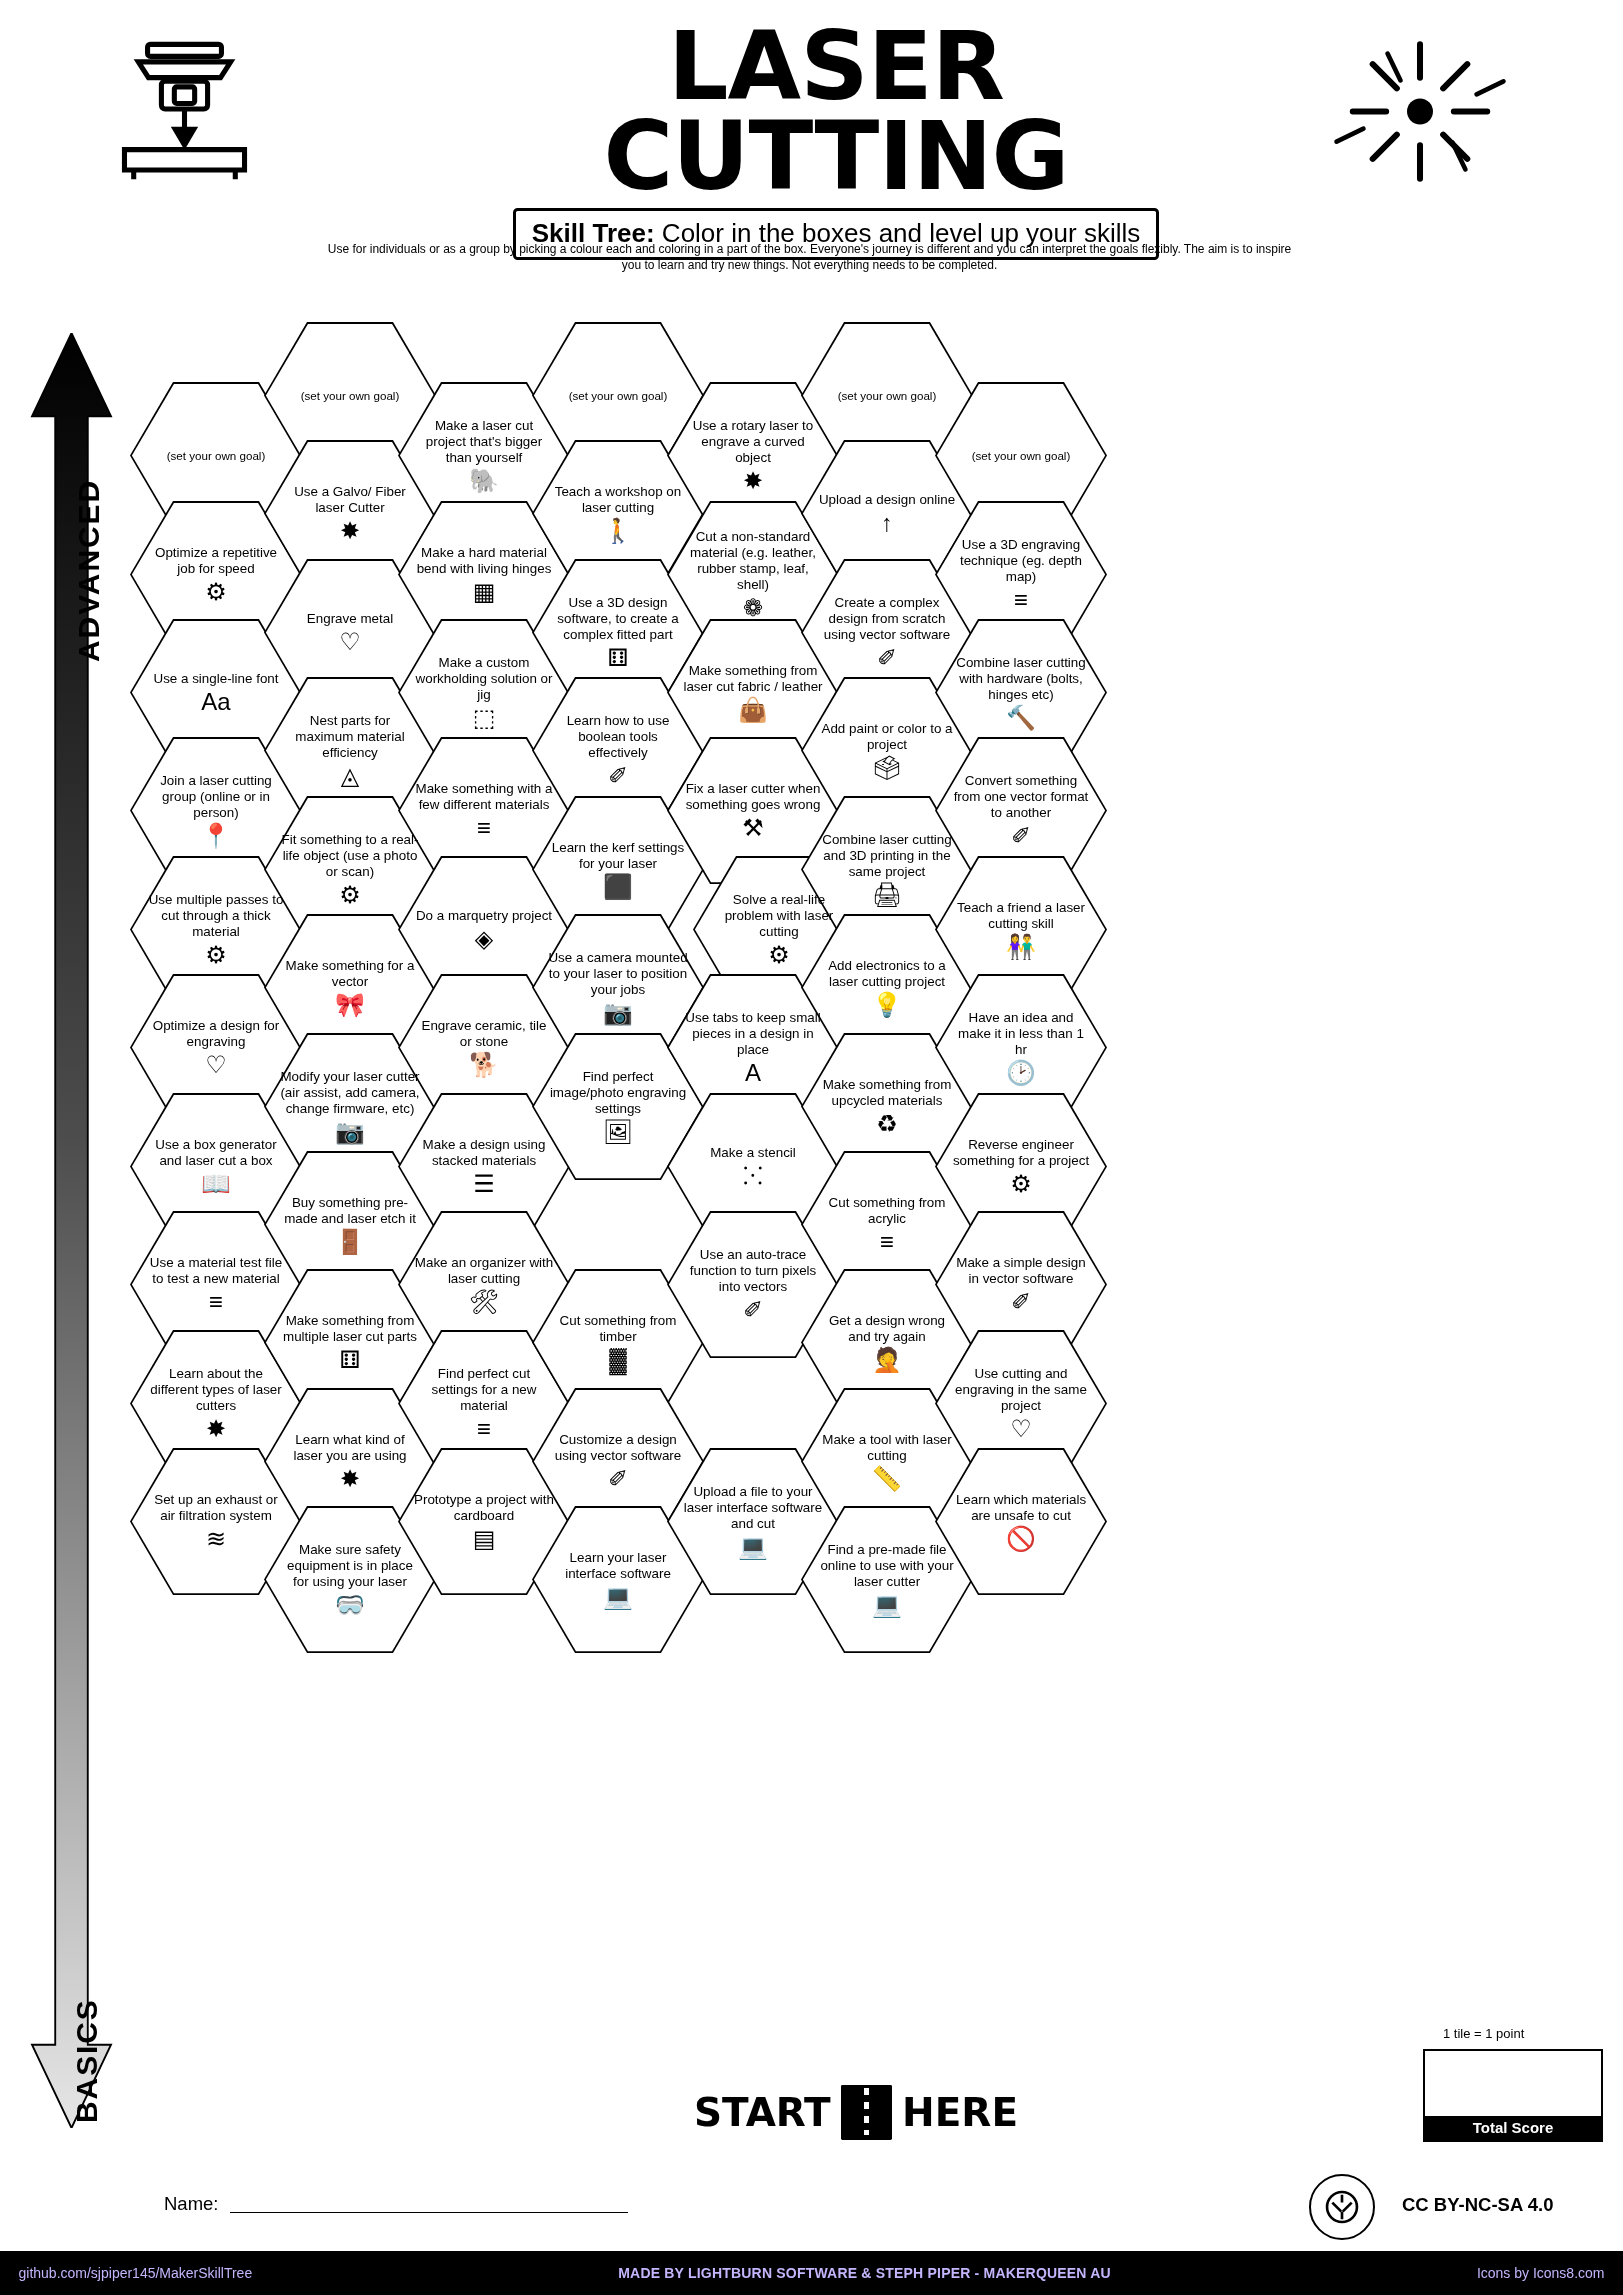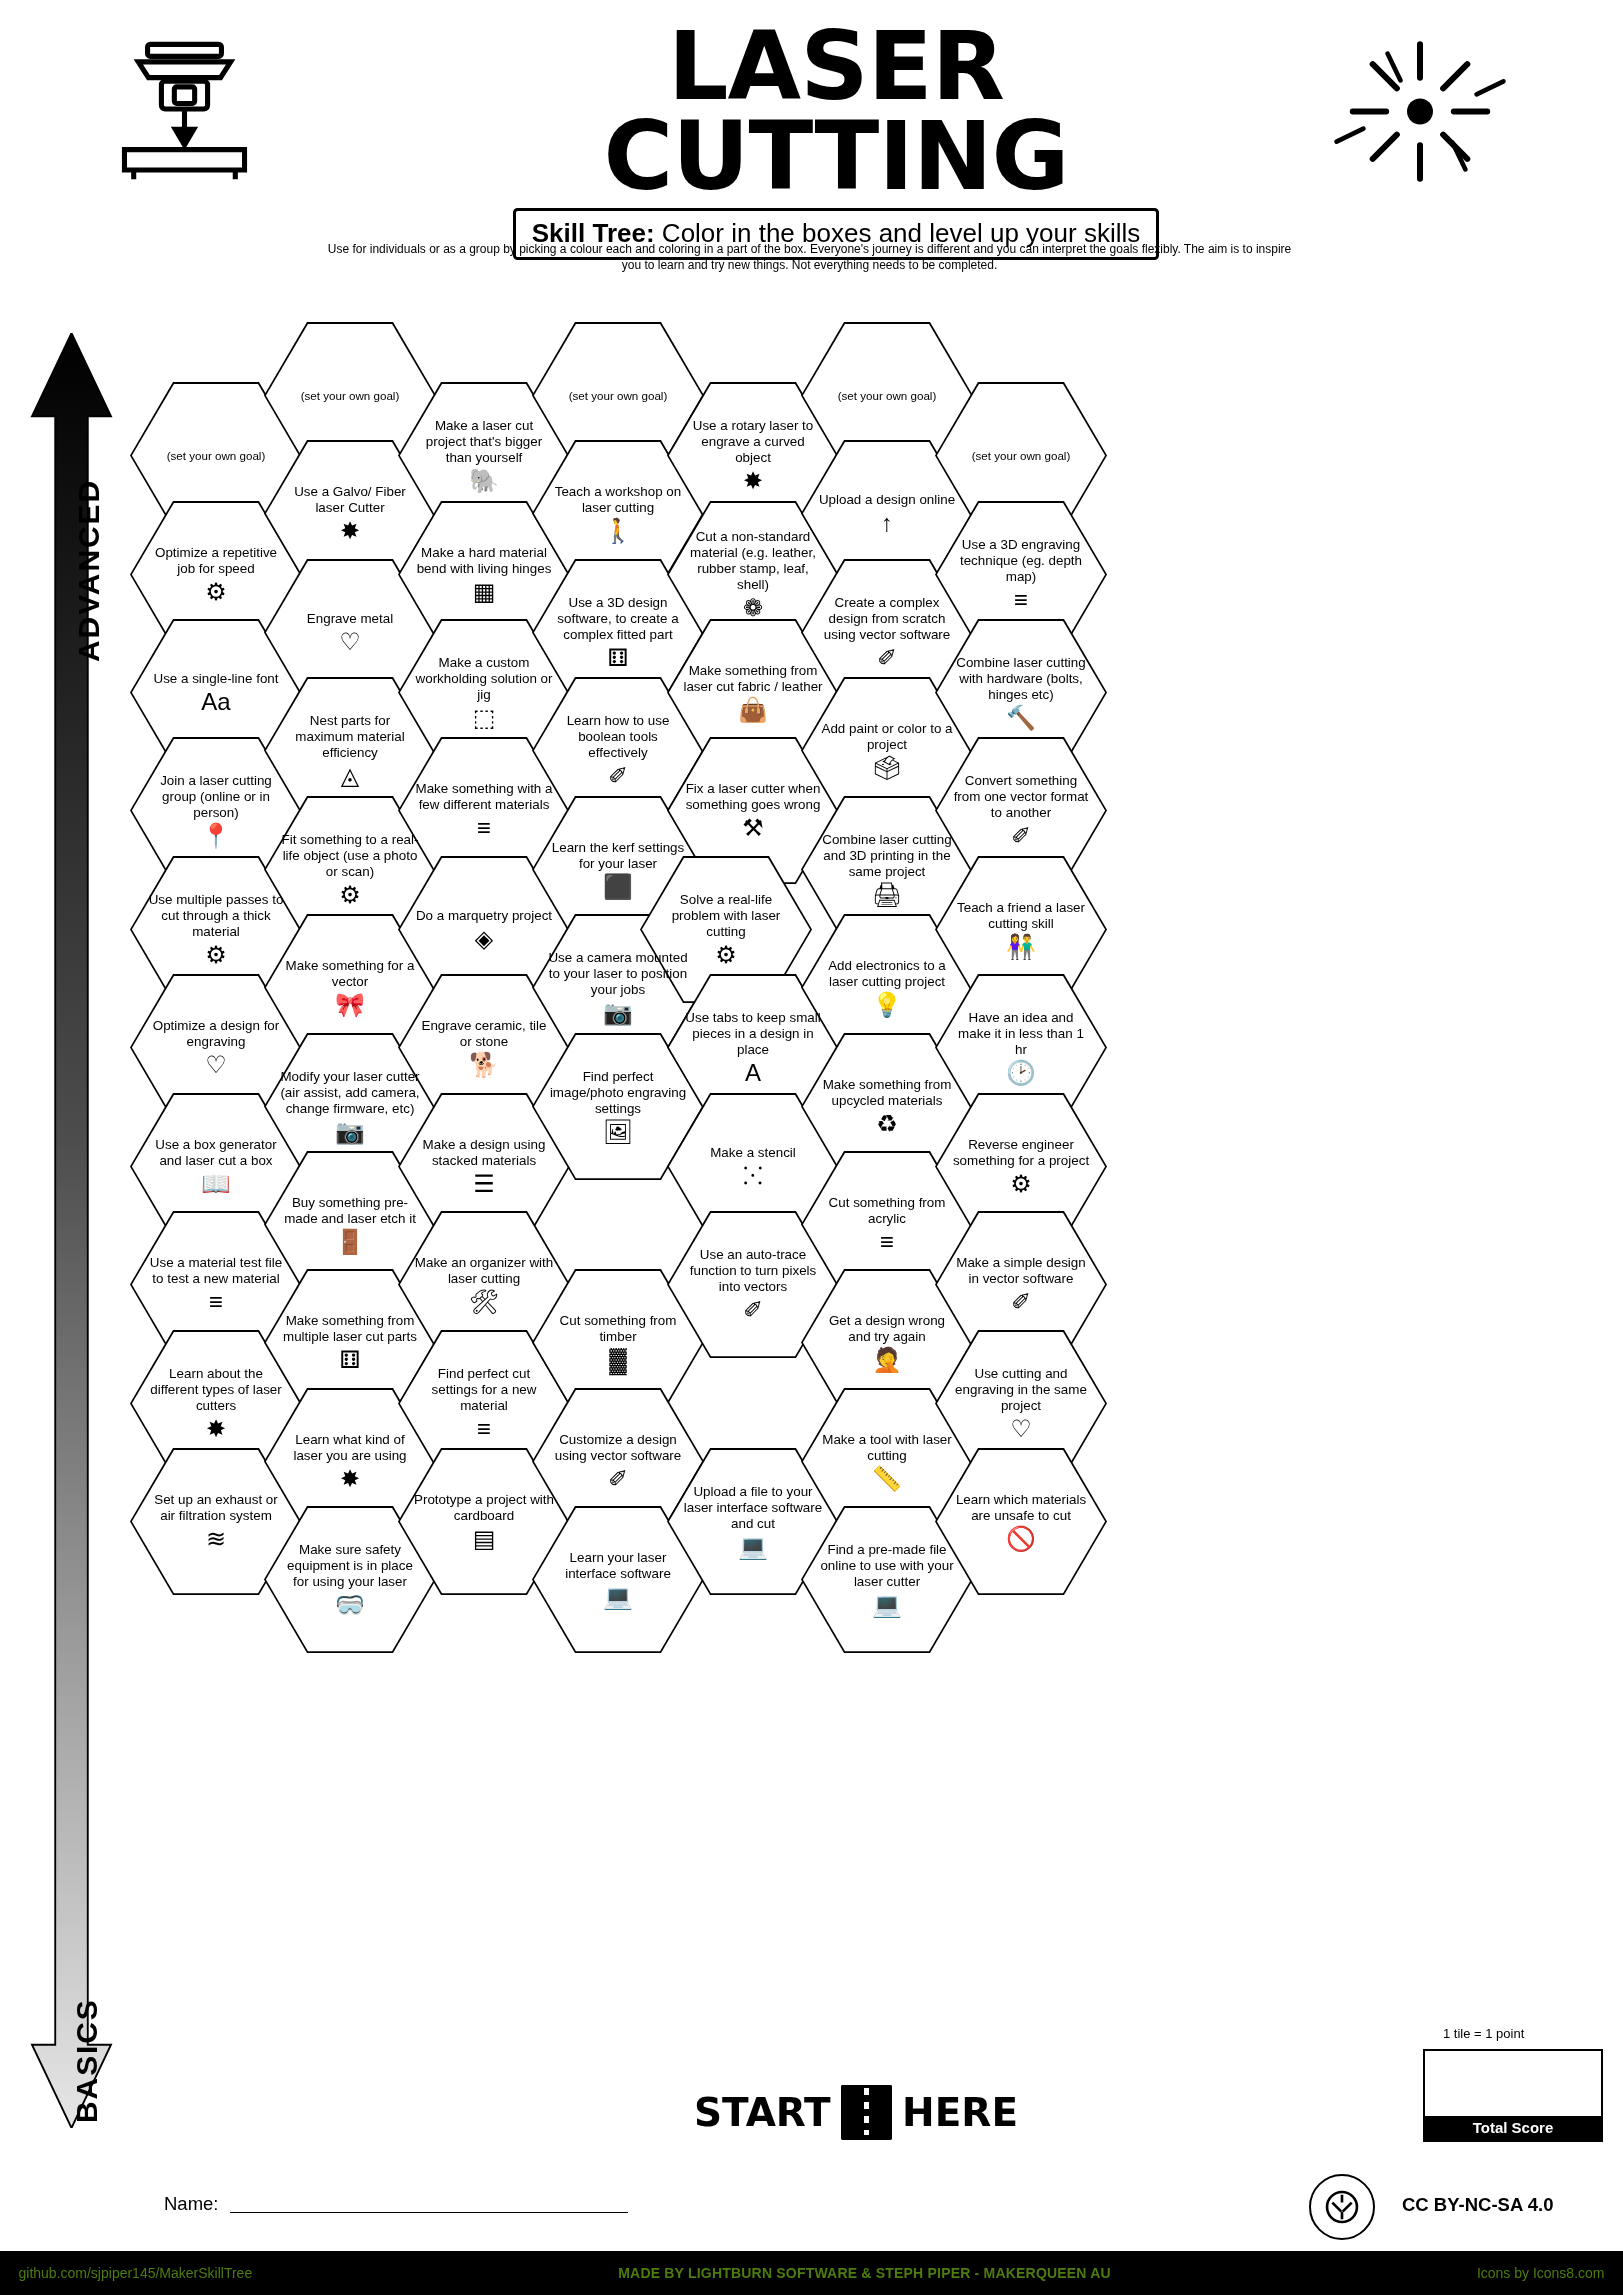--- a/index.html
+++ b/index.html
@@ -87,21 +87,21 @@
   }
   .tile-point{position:absolute;left:1443px;top:2026px;font-size:13px;}
   .name-line{position:absolute;left:164px;top:2193px;font-size:18.5px;}
   .name-line .rule{display:inline-block;width:398px;border-bottom:1.9px solid #000;
     margin-left:6.5px;vertical-align:-2.8px;}
   .cc{position:absolute;left:1402px;top:2194px;font-size:18.5px;font-weight:bold;}
   .cc-badge{position:absolute;left:1309px;top:2174px;width:62px;height:62px;
     border:2.3px solid #000;border-radius:50%;display:flex;align-items:center;
     justify-content:center;font-size:28px;}
   .footer{
-    position:absolute;left:0;bottom:0;width:100%;height:44px;background:#000;color:#4d7c0f;
+    position:absolute;left:0;bottom:0;width:100%;height:44px;background:#000;color:#c4b5fd;
     display:flex;align-items:center;justify-content:space-between;
     padding:0 18.5px;box-sizing:border-box;font-size:14px;
   }
   .footer .mid{font-weight:bold;font-size:14px;letter-spacing:0.2px;}
   svg{display:block;}
 </style>
 </head>
 <body>
 
 <div class="page">
@@ -507,21 +507,21 @@
         </div>
       </div>
       <div class="hex" style="left: 537px; top: 415px;">
         <div class="hexbg"></div>
         <div class="hexinner"></div>
         <div class="content">
           <div class="txt">Fix a laser cutter when something goes wrong</div>
           <div class="ico">⚒</div>
         </div>
       </div>
-      <div class="hex" style="left: 510px; top: 534px; text-align: center;">
+      <div class="hex" style="left: 563px; top: 534px; text-align: center;">
         <div class="hexbg"></div>
         <div class="hexinner"></div>
         <div class="content">
           <div class="txt">Solve a real-life problem with laser cutting</div>
           <div class="ico">⚙</div>
         </div>
       </div>
       <div class="hex" style="left: 537px; top: 652px;">
         <div class="hexbg"></div>
         <div class="hexinner"></div>

